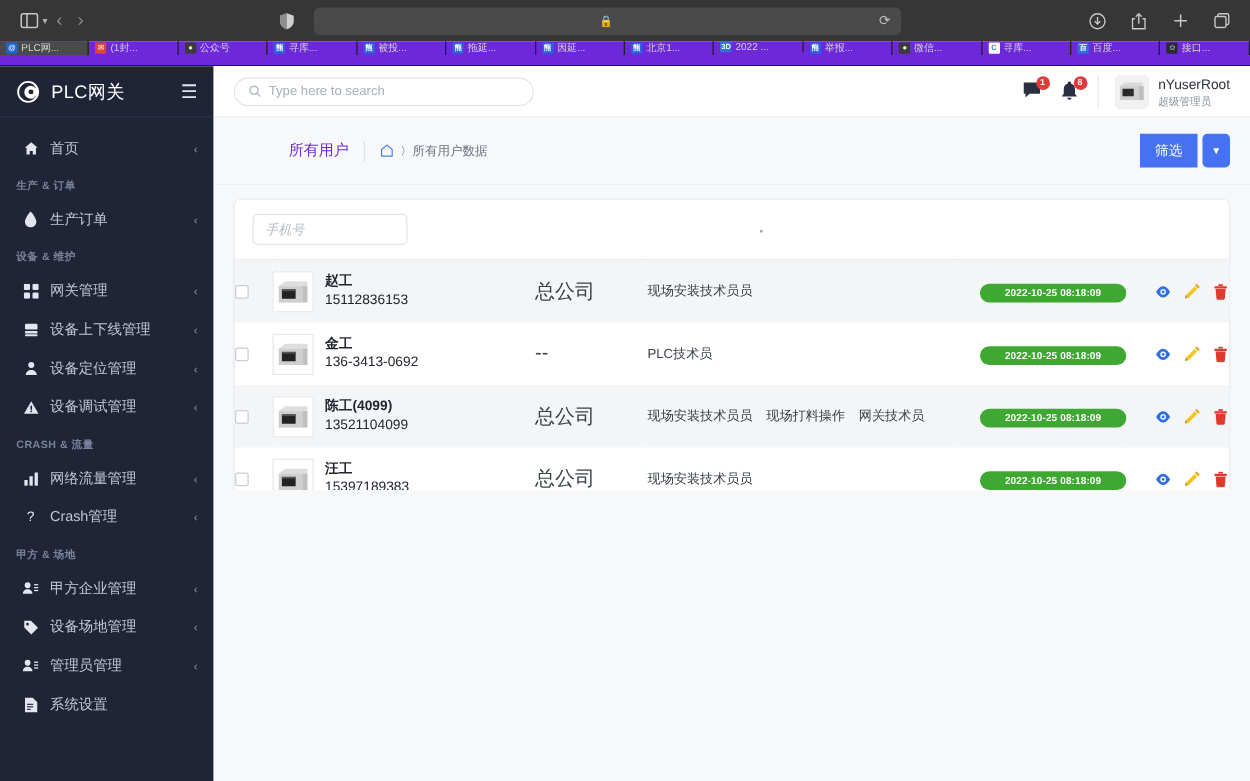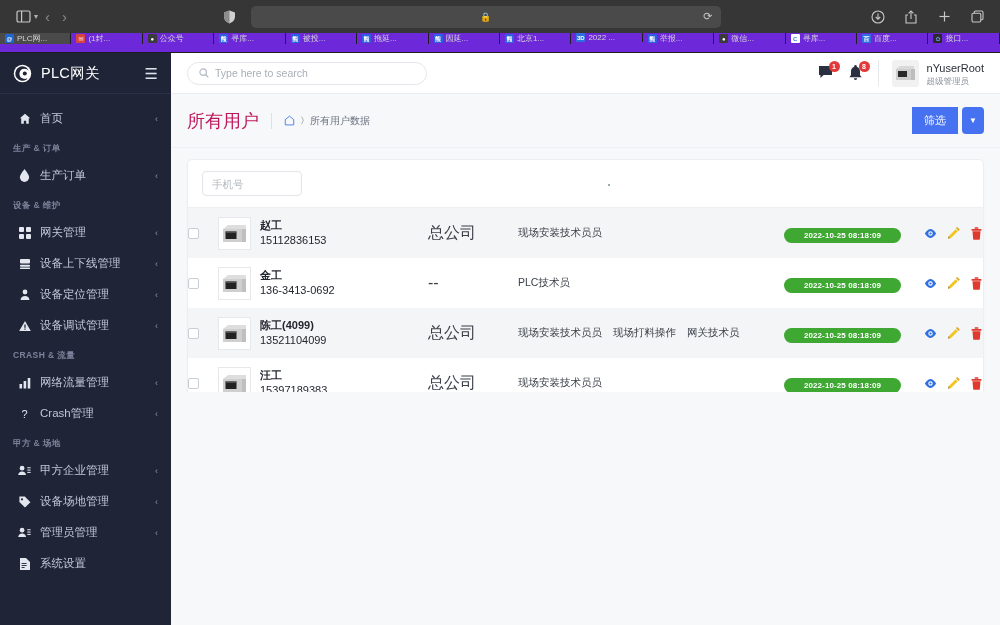--- a/index.html
+++ b/index.html
@@ -119,21 +119,21 @@
   }
   .user-text { line-height: 1.25; }
   .user-name { font-size: 11px; color: #2c3038; }
   .user-role { font-size: 8.5px; color: #8b919b; }
 
   
   .page-head {
     background: #f7f8fa; padding: 13px 16px; display: flex; align-items: center;
     border-bottom: 1px solid #edeff2; flex-shrink: 0;
   }
-  .page-title { font-size: 18px; color: #be185d; }
+  .page-title { font-size: 12px; color: #6d28d9; margin-left: 44px; }
   .crumb-sep { width: 1px; height: 16px; background: #dde0e5; margin: 0 12px; }
   .crumbs { display: flex; align-items: center; gap: 6px; font-size: 10px; color: #6b7280; }
   .crumb-home { color: #4a7fe8; font-size: 10px; display: flex; }
   .crumb-arrow { color: #9aa0a8; font-size: 9px; }
   .head-actions { margin-left: auto; display: flex; align-items: stretch; gap: 4px; }
   .btn-filter {
     background: #4671f0; color: #fff; font-size: 11px; border: none; border-radius: 0;
     padding: 6px 12px; cursor: pointer; font-family: inherit;
   }
   .btn-filter-caret {
@@ -146,22 +146,22 @@
   .content { flex: 1; background: #f7f8fa; padding: 11px 16px 0 16px; overflow: hidden; }
   .card {
     background: #fff; border-radius: 5px; border: 1px solid #eceef1;
     box-shadow: 0 1px 2px rgba(16,24,40,.04);
   }
   .filter-row {
     padding: 11px 14px; border-bottom: 1px solid #eeeff2;
     display: flex; align-items: center; position: relative;
   }
   .phone-input {
-    width: 100px; height: 25px; border: 1px solid #e2e5e9; border-radius: 4px;
-    font-size: 10.5px; padding: 0 9px; outline: none; font-family: inherit; color: #555;
+    width: 124px; height: 25px; border: 1px solid #e2e5e9; border-radius: 4px;
+    font-size: 10.5px; padding: 0 9px; outline: none; font-family: inherit; color: #555; font-style: italic;
   }
   .phone-input::placeholder { color: #b4b9c0; }
   .dot-mark { position: absolute; left: 420px; top: 50%; width: 2px; height: 2px; background: #9aa; }
 
   
   .tbl { width: 100%; border-collapse: collapse; }
   .tbl tr.row { height: 50px; }
   .tbl tr.row.alt { background: #f4f5f7; }
   .tbl td { padding: 0; vertical-align: middle; }
   .td-check { width: 30px; padding-left: 14px; }

